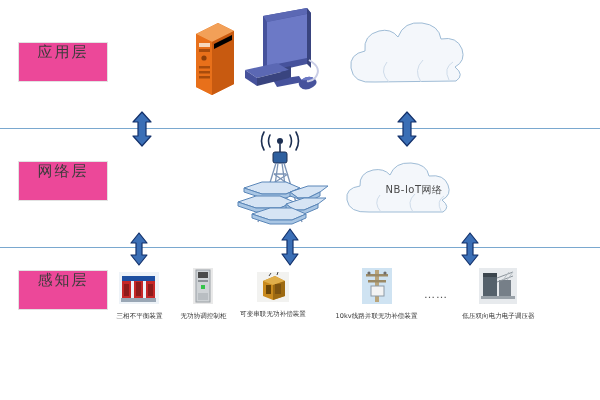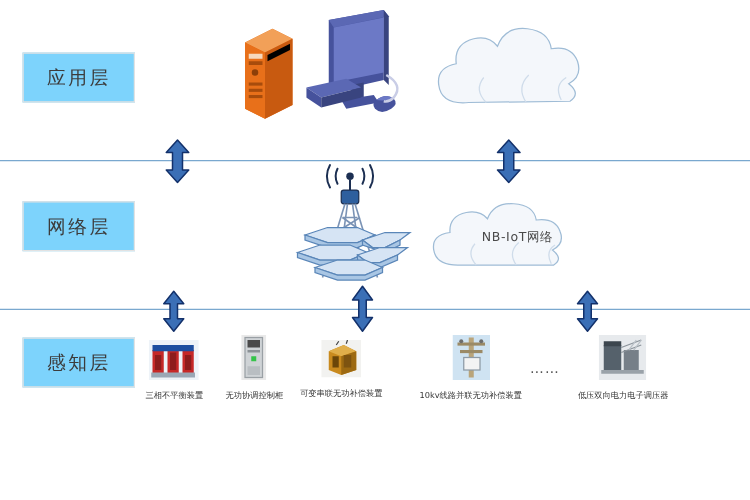--- a/index.html
+++ b/index.html
@@ -9,22 +9,22 @@
     font-family:"Liberation Sans","DejaVu Sans",sans-serif;
   }
   .stage{position:absolute;inset:0;}
 
   
   .divider{position:absolute;left:0;width:600px;height:1px;background:#7aa8cf;}
 
   
   .layer-box{
     position:absolute;width:88px;height:38px;
-    background:#7dd3fc;border:1px solid #e2e2e2;
-    display:flex;align-items:center;justify-content:center;
+    background:#ec4899;border:1px solid #e2e2e2;
+    display:flex;align-items:flex-start;justify-content:center;
     font-size:15px;color:#3c3c3c;letter-spacing:2px;
     font-family:"DejaVu Sans","Liberation Sans",sans-serif;
   }
 
   
   .biarrow{position:absolute;width:22px;}
   .biarrow svg{display:block;}
 
   
   .cloud{position:absolute;}

